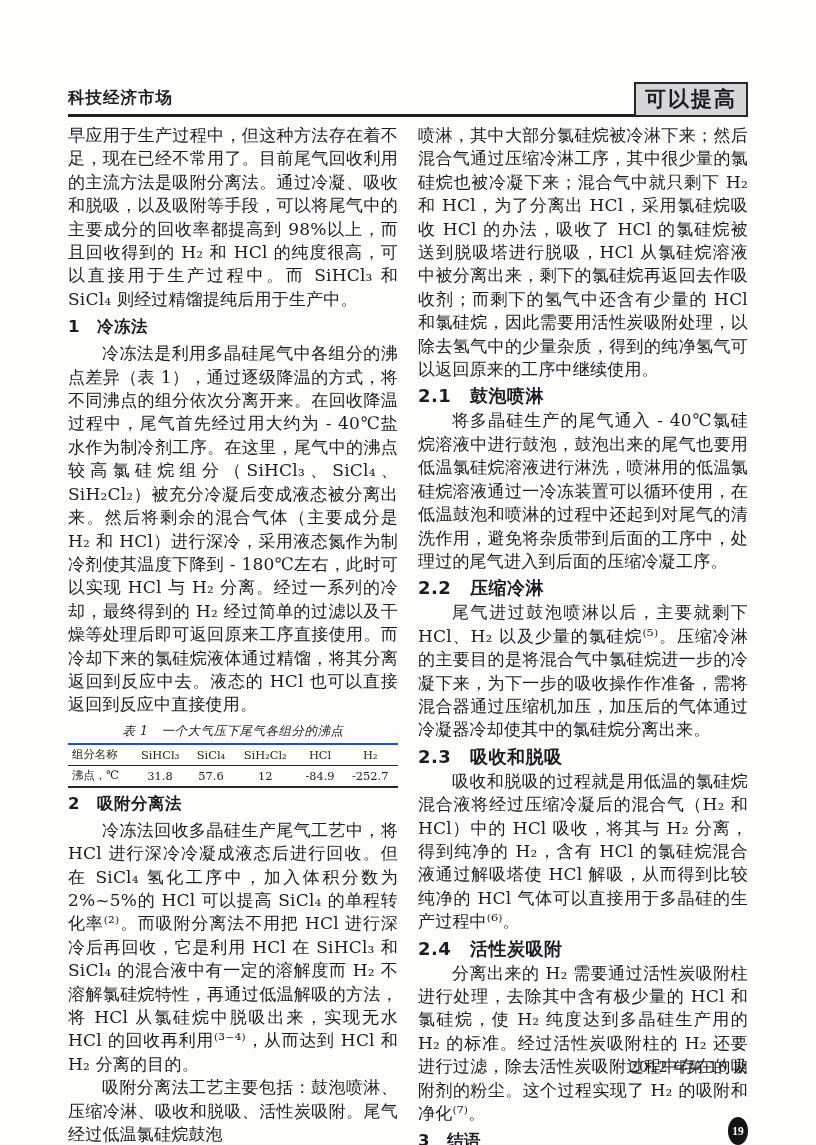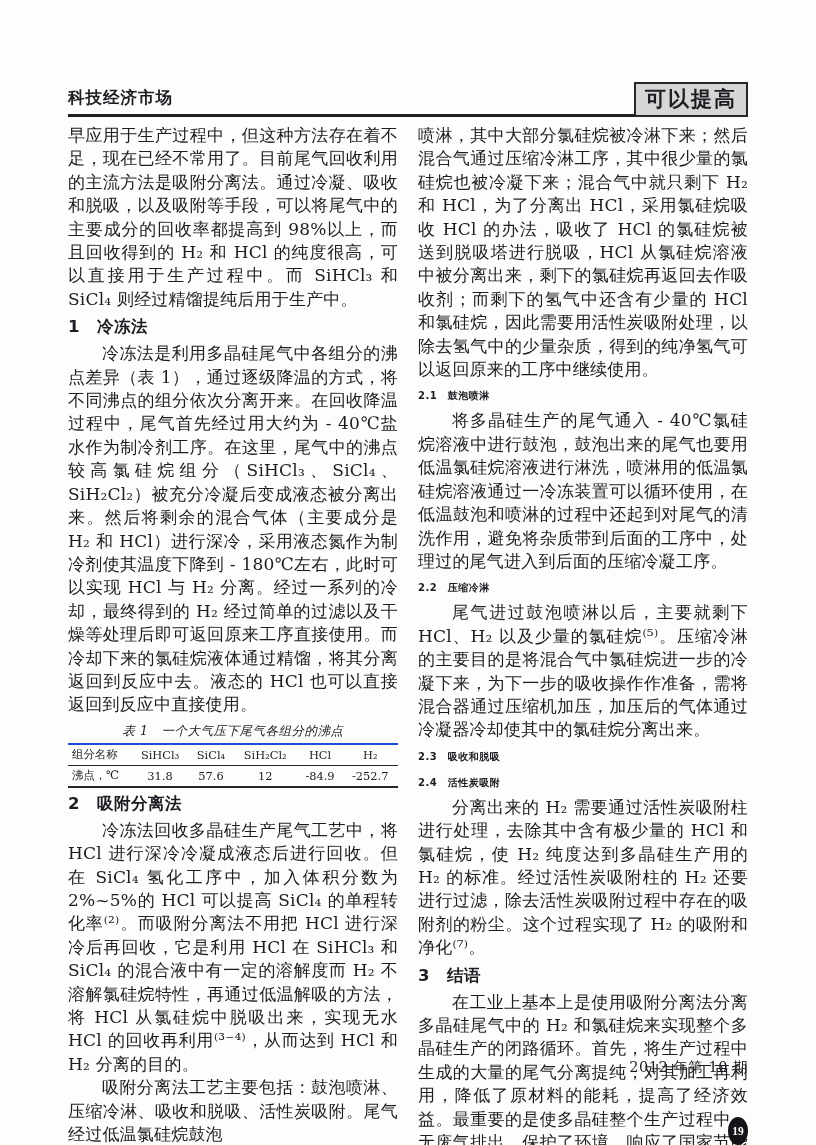--- a/index.html
+++ b/index.html
@@ -66,21 +66,21 @@
     font-family:"DejaVu Sans","Liberation Sans",sans-serif;
     font-weight:bold;
     font-size:16.5px;
     line-height:24px;
     letter-spacing:0.5px;
   }
   h3.sub-heading{
     margin:3px 0 2px 0;
     font-family:"DejaVu Sans","Liberation Sans",sans-serif;
     font-weight:bold;
-    font-size:10px;
+    font-size:18px;
     line-height:23px;
     letter-spacing:0.5px;
   }
   
   .table-caption{
     margin:6px 0 3px 0;
     text-align:center;
     font-size:12.5px;
     font-style:italic;
     letter-spacing:0.5px;
@@ -183,20 +183,21 @@
     <section class="col">
       <p class="body-text">喷淋，其中大部分氯硅烷被冷淋下来；然后混合气通过压缩冷淋工序，其中很少量的氯硅烷也被冷凝下来；混合气中就只剩下 H₂ 和 HCl，为了分离出 HCl，采用氯硅烷吸收 HCl 的办法，吸收了 HCl 的氯硅烷被送到脱吸塔进行脱吸，HCl 从氯硅烷溶液中被分离出来，剩下的氯硅烷再返回去作吸收剂；而剩下的氢气中还含有少量的 HCl 和氯硅烷，因此需要用活性炭吸附处理，以除去氢气中的少量杂质，得到的纯净氢气可以返回原来的工序中继续使用。</p>
 
       <h3 class="sub-heading">2.1　鼓泡喷淋</h3>
       <p class="body-text indent">将多晶硅生产的尾气通入 - 40℃氯硅烷溶液中进行鼓泡，鼓泡出来的尾气也要用低温氯硅烷溶液进行淋洗，喷淋用的低温氯硅烷溶液通过一冷冻装置可以循环使用，在低温鼓泡和喷淋的过程中还起到对尾气的清洗作用，避免将杂质带到后面的工序中，处理过的尾气进入到后面的压缩冷凝工序。</p>
 
       <h3 class="sub-heading">2.2　压缩冷淋</h3>
       <p class="body-text indent">尾气进过鼓泡喷淋以后，主要就剩下 HCl、H₂ 以及少量的氯硅烷⁽⁵⁾。压缩冷淋的主要目的是将混合气中氯硅烷进一步的冷凝下来，为下一步的吸收操作作准备，需将混合器通过压缩机加压，加压后的气体通过冷凝器冷却使其中的氯硅烷分离出来。</p>
 
       <h3 class="sub-heading">2.3　吸收和脱吸</h3>
+      <p class="body-text indent">吸收和脱吸的过程就是用低温的氯硅烷混合液将经过压缩冷凝后的混合气（H₂ 和 HCl）中的 HCl 吸收，将其与 H₂ 分离，得到纯净的 H₂，含有 HCl 的氯硅烷混合液通过解吸塔使 HCl 解吸，从而得到比较纯净的 HCl 气体可以直接用于多晶硅的生产过程中⁽⁶⁾。</p>
 
       <h3 class="sub-heading">2.4　活性炭吸附</h3>
       <p class="body-text indent">分离出来的 H₂ 需要通过活性炭吸附柱进行处理，去除其中含有极少量的 HCl 和氯硅烷，使 H₂ 纯度达到多晶硅生产用的 H₂ 的标准。经过活性炭吸附柱的 H₂ 还要进行过滤，除去活性炭吸附过程中存在的吸附剂的粉尘。这个过程实现了 H₂ 的吸附和净化⁽⁷⁾。</p>
 
       <h2 class="sec-heading">3　结语</h2>
       <p class="body-text indent">在工业上基本上是使用吸附分离法分离多晶硅尾气中的 H₂ 和氯硅烷来实现整个多晶硅生产的闭路循环。首先，将生产过程中生成的大量的尾气分离提纯，对其加工再利用，降低了原材料的能耗，提高了经济效益。最重要的是使多晶硅整个生产过程中，无废气排出，保护了环境，响应了国家节能（下转第 16 页）</p>
     </section>
 
   </main>
 

